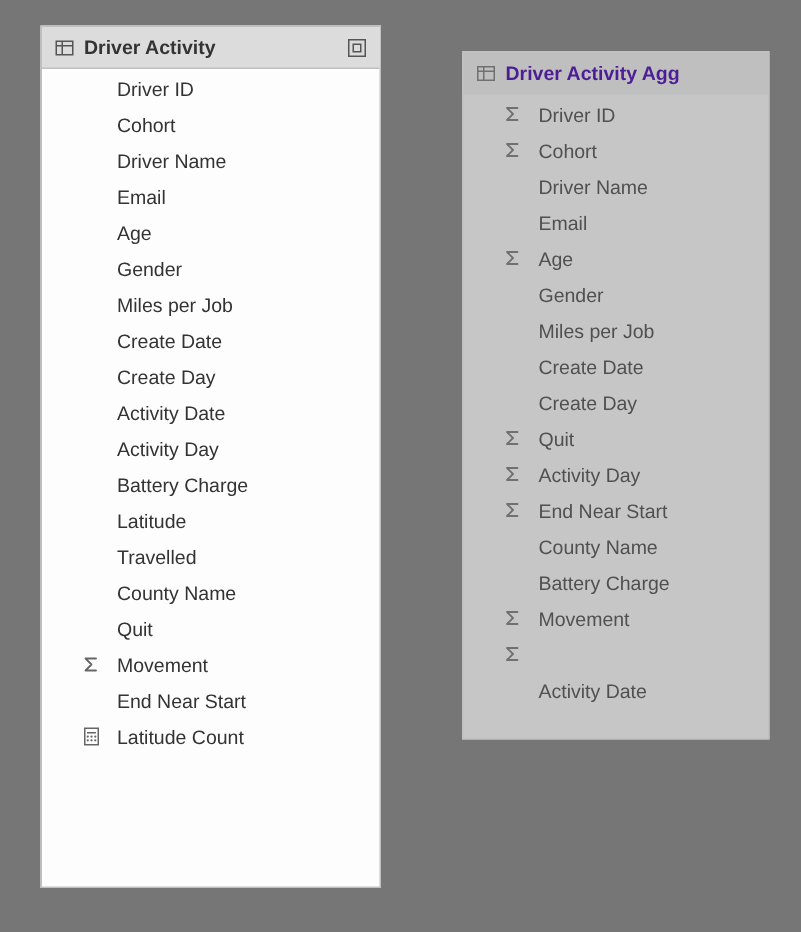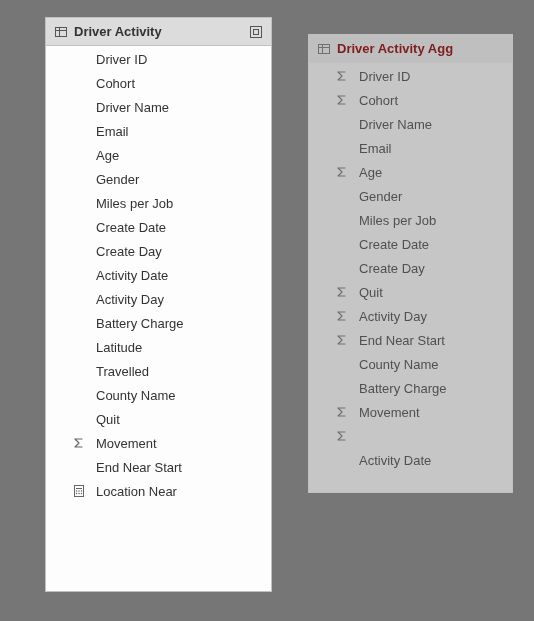--- a/index.html
+++ b/index.html
@@ -30,21 +30,21 @@
     padding: 0 8px;
     font-weight: 600;
     color: #333;
     border-bottom: 1px solid #c0c0c0;
   }
   .panel.active .panel-header {
     background: #dcdcdc;
   }
   .panel.inactive .panel-header {
     background: #bfbfbf;
-    color: #7f1d1d;
+    color: #4c1d95;
   }
   .panel-header .title { margin-left: 6px; flex: 1; }
   .panel-body {
     padding: 6px 0 12px 0;
   }
   .row {
     display: flex;
     align-items: flex-start;
     height: 24px;
     padding-left: 8px;
@@ -67,21 +67,21 @@
     white-space: nowrap;
   }
   svg { display: block; }
   .ic { stroke: #666; fill: none; }
   .panel.inactive .ic { stroke: #707070; }
   .panel.active .panel-header .ic { stroke: #555; }
 </style>
 </head>
 <body>
 
-<div class="panel active" style="left: 27px; top: 17px; width: 227px; min-height: 575px; margin-left: 18px;">
+<div class="panel active" style="left: 27px; top: 17px; width: 227px; min-height: 575px;">
     <div class="panel-header">
       <span>
         <svg width="14" height="14">
           <rect class="ic" x="1.5" y="2.5" width="11" height="9"></rect>
           <line class="ic" x1="1.5" y1="5.5" x2="12.5" y2="5.5"></line>
           <line class="ic" x1="5.5" y1="2.5" x2="5.5" y2="11.5"></line>
         </svg>
       </span>
       <span class="title">Driver Activity</span>
       <span>
@@ -189,21 +189,21 @@
         <span class="indent-slot"><span><svg width="14" height="14">
               <rect class="ic" x="2.5" y="1.5" width="9" height="11"></rect>
               <line class="ic" x1="4" y1="4.5" x2="10" y2="4.5"></line>
               <line class="ic" x1="4.5" y1="7" x2="4.5" y2="7" stroke-linecap="round" stroke-width="1.5"></line>
               <line class="ic" x1="7" y1="7" x2="7" y2="7" stroke-linecap="round" stroke-width="1.5"></line>
               <line class="ic" x1="9.5" y1="7" x2="9.5" y2="7" stroke-linecap="round" stroke-width="1.5"></line>
               <line class="ic" x1="4.5" y1="9.5" x2="4.5" y2="9.5" stroke-linecap="round" stroke-width="1.5"></line>
               <line class="ic" x1="7" y1="9.5" x2="7" y2="9.5" stroke-linecap="round" stroke-width="1.5"></line>
               <line class="ic" x1="9.5" y1="9.5" x2="9.5" y2="9.5" stroke-linecap="round" stroke-width="1.5"></line>
             </svg></span></span>
-        <span class="row-label">Location Near</span>
+        <span class="row-label">Latitude Count</span>
       </div>
     </div>
   </div>
 <div class="panel inactive" style="left: 308px; top: 34px; width: 205px; min-height: 459px;">
     <div class="panel-header">
       <span>
         <svg width="14" height="14">
           <rect class="ic" x="1.5" y="2.5" width="11" height="9"></rect>
           <line class="ic" x1="1.5" y1="5.5" x2="12.5" y2="5.5"></line>
           <line class="ic" x1="5.5" y1="2.5" x2="5.5" y2="11.5"></line>

